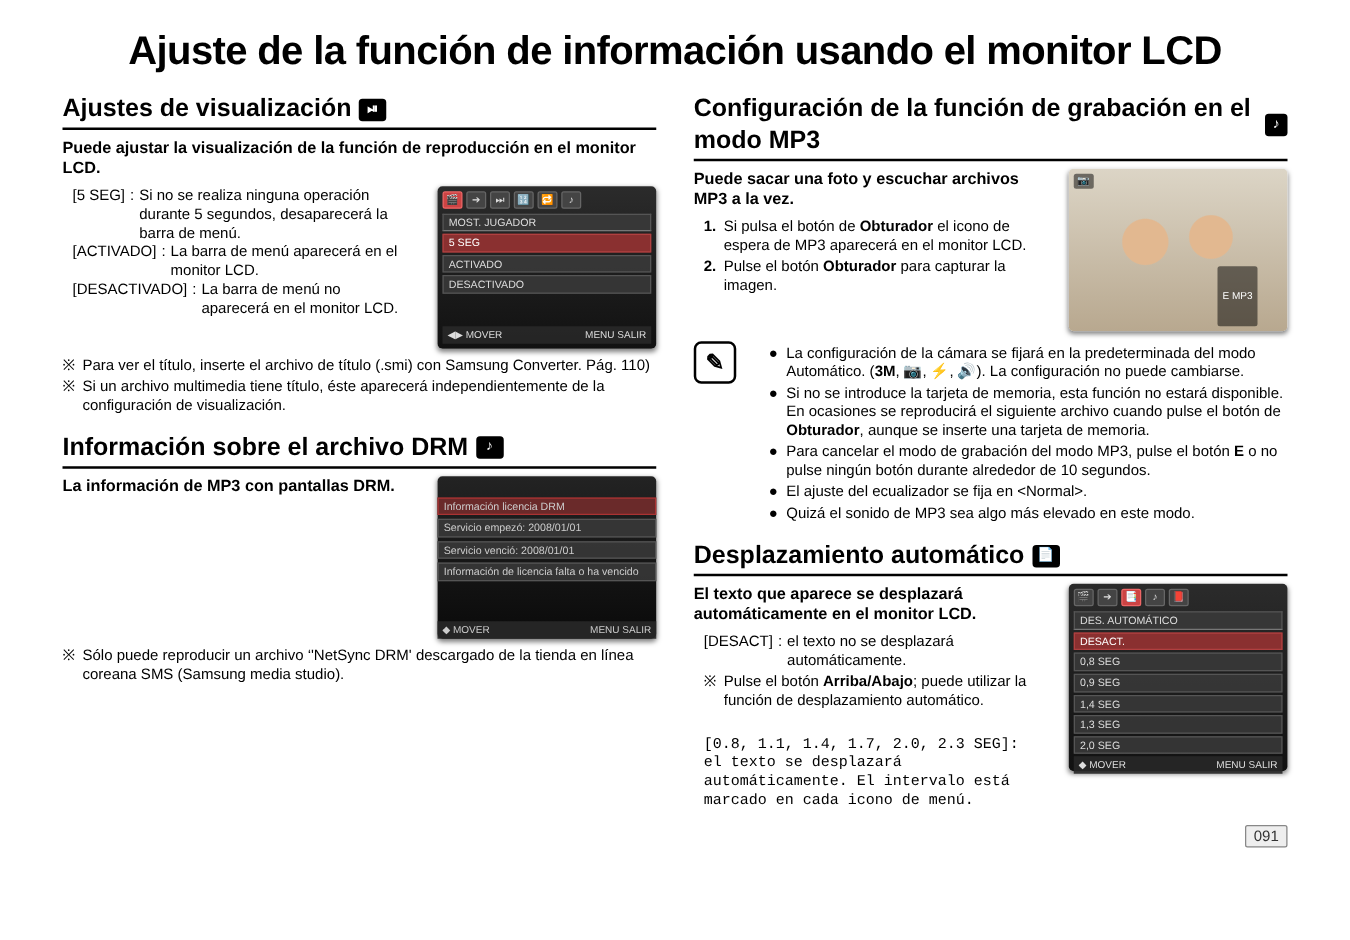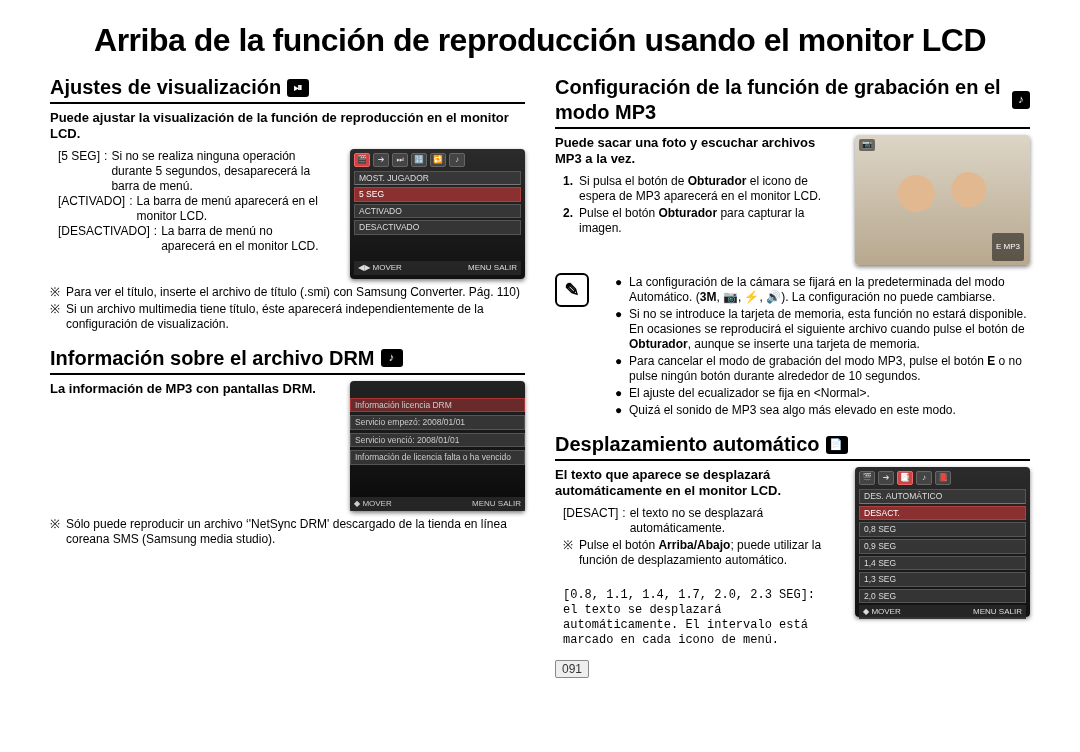--- a/index.html
+++ b/index.html
@@ -133,54 +133,54 @@
     font-weight:bold;
     flex-shrink:0;
   }
   .bullets {
     font-size:12px;
     margin-left: 6px;
   }
   .bullet-line { display:flex; gap:8px; margin-top:2px;}
   .dot { width:6px;text-align:center;flex-shrink:0; }
   .page-num {
-    text-align:left;
+    text-align:right;
     font-size:12px;
     color:#333;
     margin-top:4px;
   }
   .page-num span {
     border:1px solid #888;padding:1px 6px;border-radius:2px;background:#eee;
   }
   .screen-photo {
     width:175px;height:130px;border-radius:4px;
     background:
       radial-gradient(circle at 35% 45%, #e2b890 0, #e2b890 18px, transparent 19px),
       radial-gradient(circle at 65% 42%, #e2b890 0, #e2b890 17px, transparent 18px),
       linear-gradient(180deg,#dcd5c6,#b8a88f);
     box-shadow:0 2px 4px rgba(0,0,0,0.5);
     position:relative;
     flex-shrink:0;
     font-size:8px;color:#fff;
   }
   .screen-photo .badge-top {position:absolute;top:4px;left:4px;background:rgba(0,0,0,.5);padding:1px 3px;border-radius:2px;}
-  .screen-photo .badge-bot {position:absolute;bottom:4px;right:6px;background:rgba(0,0,0,.5);padding:9px 4px;border-radius:2px;}
+  .screen-photo .badge-bot {position:absolute;bottom:4px;right:24px;background:rgba(0,0,0,.5);padding:19px 4px;border-radius:2px;}
   .screen-drm {
     width:175px;height:130px;
     background: linear-gradient(180deg,#232323,#0a0a0a);
     border-radius:4px;box-shadow:0 2px 4px rgba(0,0,0,0.5);
     color:#ccc;font-size:8.5px;padding:0;flex-shrink:0;
     display:flex;flex-direction:column;gap:3px;
   }
   .flex-both { display:flex; gap:20px; align-items:flex-start;}
 </style>
 </head>
 <body>
 
-<h1 class="page-title">Arriba de la función de reproducción usando el monitor LCD</h1>
+<h1 class="page-title">Ajuste de la función de información usando el monitor LCD</h1>
 
 <div class="columns">
 
   <div class="col">
 
     <div class="section">
       <div class="section-heading">
         <span>Ajustes de visualización</span>
         <span class="icon-box">⏯</span>
       </div>

